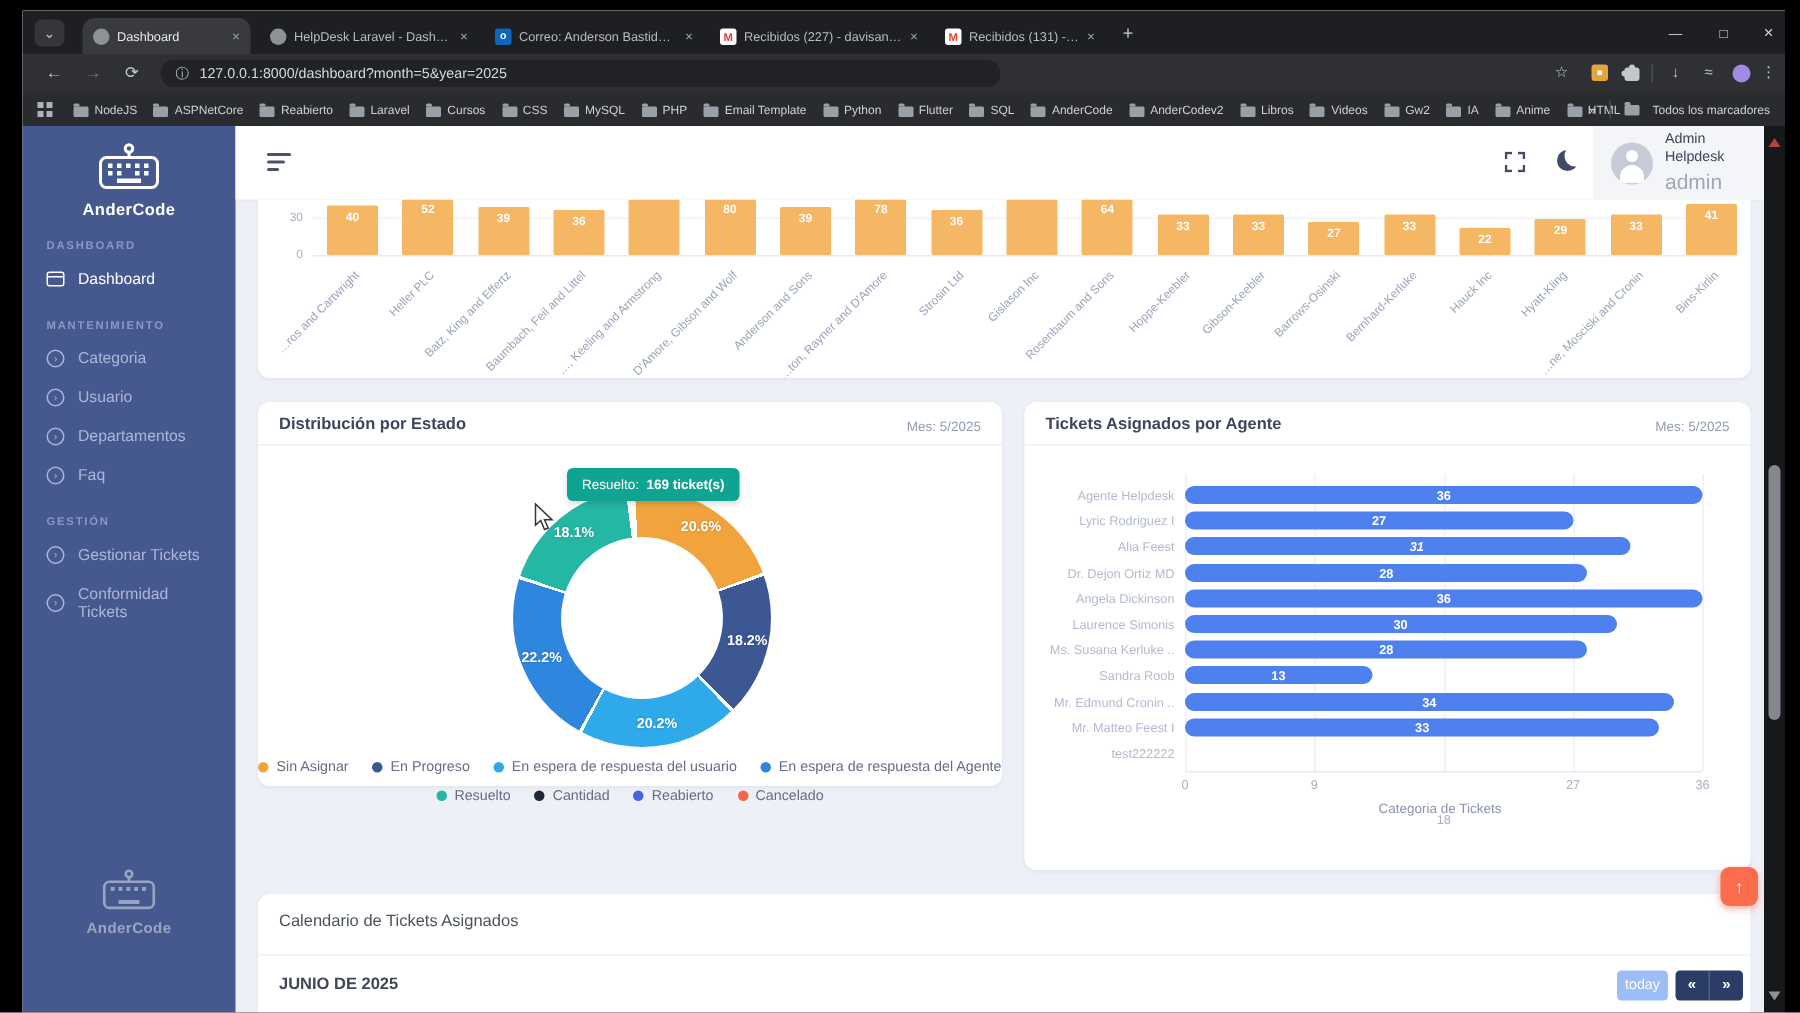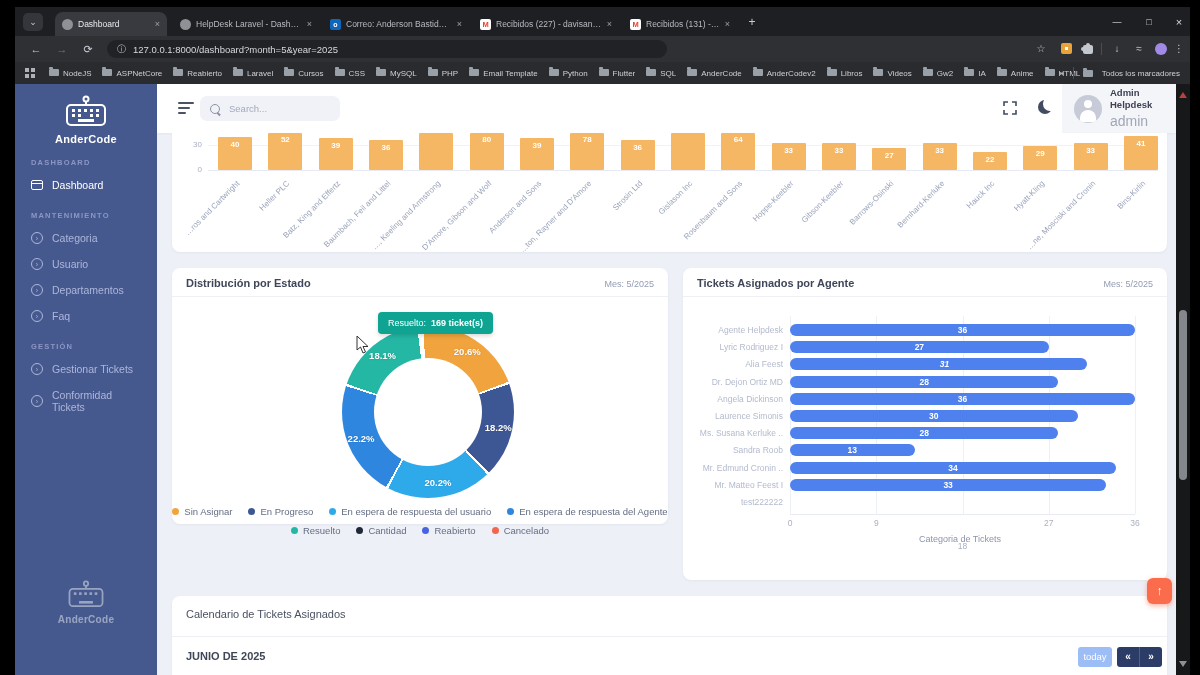--- a/index.html
+++ b/index.html
@@ -35,21 +35,21 @@
   .pz{position:absolute;top:9px;width:10px;height:9px;background:#C3C7CE;border-radius:2px}
   .pz::before{content:"";position:absolute;width:4px;height:4px;border-radius:50%;background:#C3C7CE;top:-2px;left:3px}
   .pz::after{content:"";position:absolute;width:4px;height:4px;border-radius:50%;background:#C3C7CE;top:2px;left:-2px}
   .vsep{position:absolute;top:7px;width:1px;height:12px;background:#4A4D52}
   .profile{position:absolute;top:7px;width:12px;height:12px;border-radius:50%;background:#A18AE6}
 
   .bookbar{position:absolute;left:0;top:55px;width:100%;height:22px;background:#2A2B2F}
   .appsgrid{position:absolute;left:10px;top:6px;width:10px;height:10px;display:grid;grid-template-columns:4px 4px;gap:2px}
   .appsgrid i{background:#AEB2B8;width:4px;height:4px;display:block}
   #bmlist{position:absolute;left:34px;top:0;height:22px;display:flex;align-items:center;gap:11px}
-  .bmitem{display:flex;align-items:flex-start;gap:4px;color:#CED1D6;font-size:8px;white-space:nowrap}
+  .bmitem{display:flex;align-items:flex-end;gap:4px;color:#CED1D6;font-size:8px;white-space:nowrap}
   .folder{width:10px;height:7px;background:#9AA0A8;border-radius:1px;position:relative;flex:0 0 auto}
   .folder::before{content:"";position:absolute;left:0;top:-2px;width:4px;height:2px;background:#9AA0A8;border-radius:1px 1px 0 0}
   .bmright{position:absolute;right:10px;top:0;height:22px;display:flex;align-items:center;gap:9px;color:#CED1D6;font-size:8px}
   .bmright .vsep2{width:1px;height:12px;background:#4A4D52}
 
   
   .pagebg{position:absolute;left:142px;top:77px;width:1019px;height:591px;background:#EEF0F7}
 
   .sidebar{position:absolute;left:0;top:77px;width:142px;height:591px;background:#46598F;overflow:hidden}
   .brandbox{padding-top:11px;text-align:center}
@@ -74,21 +74,21 @@
   .mag::after{content:"";position:absolute;left:7px;top:7px;width:4px;height:1.5px;background:#8B93A8;transform:rotate(45deg);transform-origin:0 0}
   .search input{background:transparent;border:none;outline:none;width:100px;font-size:9.5px;color:#5A6275;
                 font-family:"Liberation Sans","DejaVu Sans",sans-serif}
   .search input::placeholder{color:#A3AABB}
   .fsico{position:absolute;left:846px;top:17px}
   .moon{position:absolute;left:881px;top:16px;width:14px;height:14px;border-radius:50%;box-shadow:inset 5px -3px 0 0 #414B63}
   .userblock{position:absolute;left:905px;top:0;width:114px;height:49px;background:#F4F5F9;display:flex;align-items:center;gap:8px;padding-left:12px;box-sizing:border-box}
   .avatar{width:28px;height:28px;border-radius:50%;background:#C7CBD8;position:relative;overflow:hidden;flex:0 0 auto}
   .avatar::before{content:"";position:absolute;left:10px;top:5px;width:8px;height:8px;border-radius:50%;background:#fff}
   .avatar::after{content:"";position:absolute;left:6px;top:15px;width:16px;height:12px;border-radius:8px 8px 0 0;background:#fff}
-  .uname{font-size:9.5px;color:#3D4254;font-weight:bold;line-height:1.3}
+  .uname{font-size:9.5px;color:#3D4254;font-weight:normal;line-height:1.3}
   .urole{font-size:14px;color:#A0A7B8;line-height:1.3}
 
   .card{position:absolute;background:#fff;border-radius:8px;box-shadow:0 1px 3px rgba(30,40,70,.05)}
   .cardtitle{position:absolute;left:14px;top:9px;font-size:11px;font-weight:bold;color:#3F4659}
   .cardperiod{position:absolute;right:14px;top:11px;font-size:9px;color:#949CB2}
   .carddiv{position:absolute;left:0;top:28px;width:100%;height:1px;background:#EEF0F5}
 
   
   #companies-card{left:157px;top:126px;width:995px;height:119px;border-radius:0 0 8px 8px;overflow:hidden}
   .cbar{position:absolute;width:34px;background:#F5B763;border-radius:1px}
@@ -370,24 +370,20 @@
       <div class="brandname">AnderCode</div>
     </div>
   </div>
 
   <div class="navbar">
     <div class="hamb">
         <i></i>
         <i></i>
         <i></i>
       </div>
-    <div class="search">
-      <span class="mag"></span>
-      <input placeholder="Search..." style="">
-    </div>
     <svg class="fsico" width="14" height="14" viewBox="0 0 14 14" fill="none" stroke="#414B63" stroke-width="1.6">
       <path d="M1 5V1h4M9 1h4v4M13 9v4H9M5 13H1V9"></path>
     </svg>
     <div class="moon"></div>
     <div class="userblock">
       <div class="avatar"></div>
       <div>
         <div class="uname">Admin Helpdesk</div>
         <div class="urole">admin</div>
       </div>

